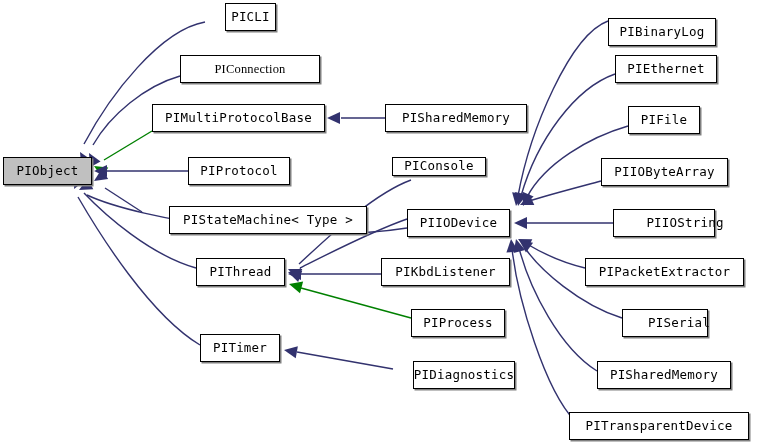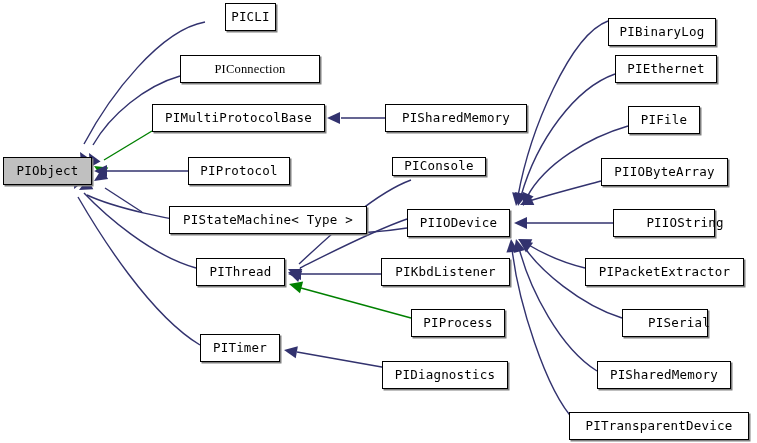--- a/index.html
+++ b/index.html
@@ -173,21 +173,21 @@
       </div>
       <div class="uml-node" style="left: 381px; top: 258px; width: 129px; height: 28px;">
         <span>PIKbdListener</span>
       </div>
       <div class="uml-node" style="left: 411px; top: 309px; width: 94px; height: 28px;">
         <span>PIProcess</span>
       </div>
       <div class="uml-node" style="left: 200px; top: 334px; width: 80px; height: 28px;">
         <span>PITimer</span>
       </div>
-      <div class="uml-node" style="left: 382px; top: 361px; width: 126px; height: 28px;">
+      <div class="uml-node" style="left: 413px; top: 361px; width: 102px; height: 28px;">
         <span>PIDiagnostics</span>
       </div>
       <div class="uml-node" style="left: 608px; top: 18px; width: 108px; height: 28px;">
         <span>PIBinaryLog</span>
       </div>
       <div class="uml-node" style="left: 615px; top: 55px; width: 102px; height: 28px;">
         <span>PIEthernet</span>
       </div>
       <div class="uml-node" style="left: 628px; top: 106px; width: 72px; height: 28px;">
         <span>PIFile</span>

